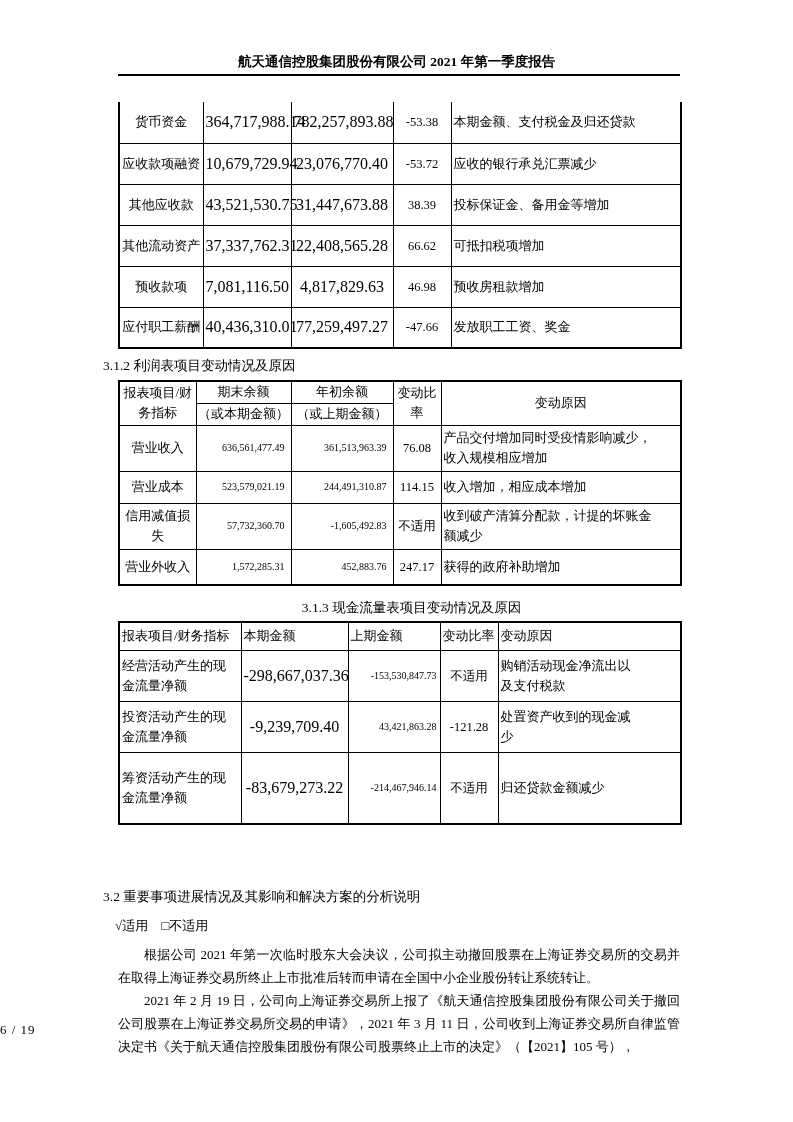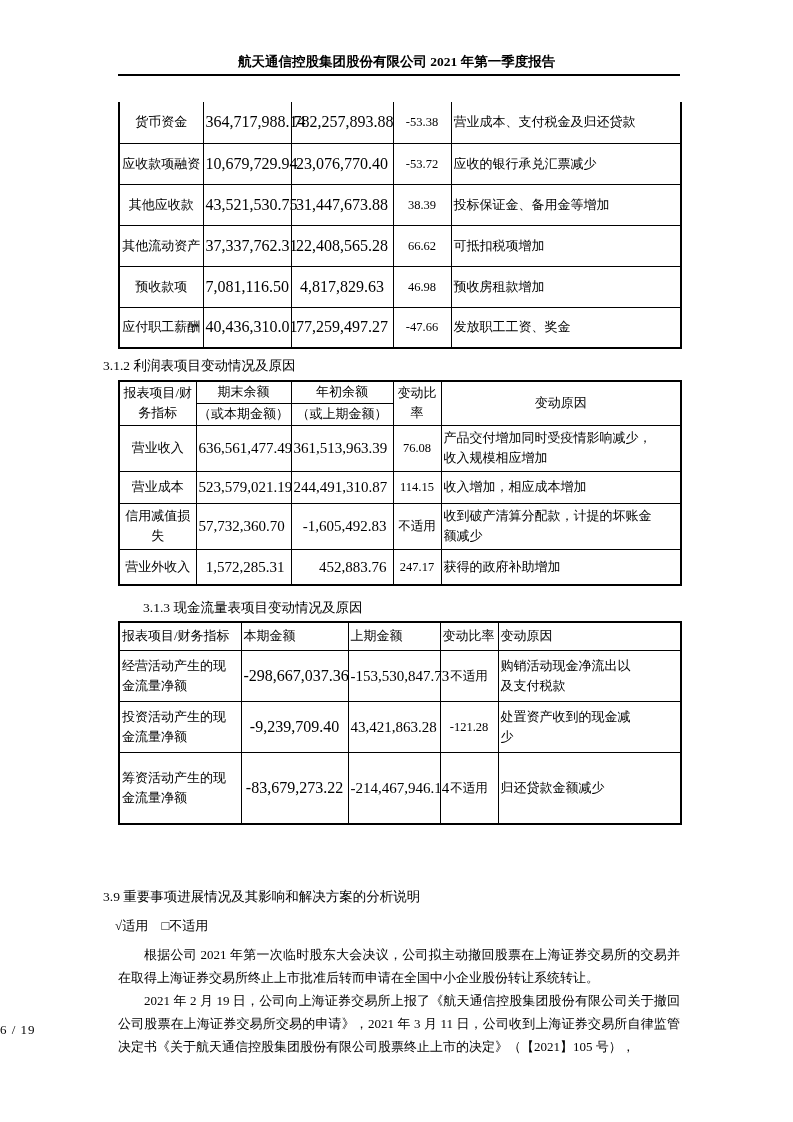--- a/index.html
+++ b/index.html
@@ -16,26 +16,26 @@
   .tbl{
     margin-left:15px;width:562px;border-collapse:collapse;table-layout:fixed;
     border:2px solid #000;
   }
   .tbl td{border:1px solid #000;vertical-align:middle;line-height:20px;padding:2px;}
   .t1{margin-top:26px;border-top:none;}
   .t1 tr{height:41px;}
   .t1 tr:first-child td{border-top:none;}
   .hd{font-size:13.5px;font-weight:normal;line-height:18px;margin:0;}
   .hd312{margin:8px 0 5px 0;}
-  .hd313{margin:13px 0 4px 0;padding-left:40px;}
+  .hd313{margin:13px 0 4px 0;padding-left:40px;text-align:center;}
   .hd32{margin:63px 0 0 0;}
   .c-item{text-align:center;}
   .c-item-l{text-align:left;padding-left:8px;}
   .c-num{text-align:center;font-size:16px;white-space:nowrap;}
-  .c-num-r{text-align:right;font-size:15px;white-space:nowrap;}
+  .c-num-r{text-align:right;font-size:10px;white-space:nowrap;}
   .t2 .c-num-r{padding-right:6px;}
   .t3 .c-num-r{padding-right:3px;}
   .c-ratio{text-align:center;font-size:12.5px;white-space:nowrap;}
   .c-reason{text-align:left;padding-left:8px;padding-right:6px;}
   .t2 .c-reason{padding-right:24px;}
   .t3 .c-reason{padding-right:40px;}
   .t2 .hrow td{text-align:center;padding:0;}
   .t2 .hrow{height:22px;}
   .t2 .r-tall{height:46px;}
   .t2 .r-short{height:32px;}
@@ -74,21 +74,21 @@
           <col style="width:102px">
           <col style="width:58px">
           <col style="width:230px">
         </colgroup>
       <tbody>
         <tr>
           <td class="c-item">货币资金</td>
           <td class="c-num">364,717,988.14</td>
           <td class="c-num">782,257,893.88</td>
           <td class="c-ratio">-53.38</td>
-          <td class="c-reason">营业成本、支付税金及归还贷款</td>
+          <td class="c-reason">本期金额、支付税金及归还贷款</td>
         </tr>
         <tr>
           <td class="c-item">应收款项融资</td>
           <td class="c-num">10,679,729.94</td>
           <td class="c-num">23,076,770.40</td>
           <td class="c-ratio">-53.72</td>
           <td class="c-reason">应收的银行承兑汇票减少</td>
         </tr>
         <tr>
           <td class="c-item">其他应收款</td>
@@ -209,21 +209,21 @@
         <tr class="r-last">
           <td class="c-item-l">筹资活动产生的现金流量净额</td>
           <td class="c-num">-83,679,273.22</td>
           <td class="c-num-r">-214,467,946.14</td>
           <td class="c-ratio">不适用</td>
           <td class="c-reason">归还贷款金额减少</td>
         </tr>
       </tbody>
     </table>
 
-    <h3 class="hd hd32">3.9 重要事项进展情况及其影响和解决方案的分析说明</h3>
+    <h3 class="hd hd32">3.2 重要事项进展情况及其影响和解决方案的分析说明</h3>
 
     <div class="checkline">
       <span class="chk1">√适用</span>
       <span>□不适用</span>
     </div>
 
     <p class="para first">根据公司 2021 年第一次临时股东大会决议，公司拟主动撤回股票在上海证券交易所的交易并在取得上海证券交易所终止上市批准后转而申请在全国中小企业股份转让系统转让。</p>
     <p class="para">2021 年 2 月 19 日，公司向上海证券交易所上报了《航天通信控股集团股份有限公司关于撤回公司股票在上海证券交易所交易的申请》，2021 年 3 月 11 日，公司收到上海证券交易所自律监管决定书《关于航天通信控股集团股份有限公司股票终止上市的决定》（【2021】105 号），</p>
 
   </div>

